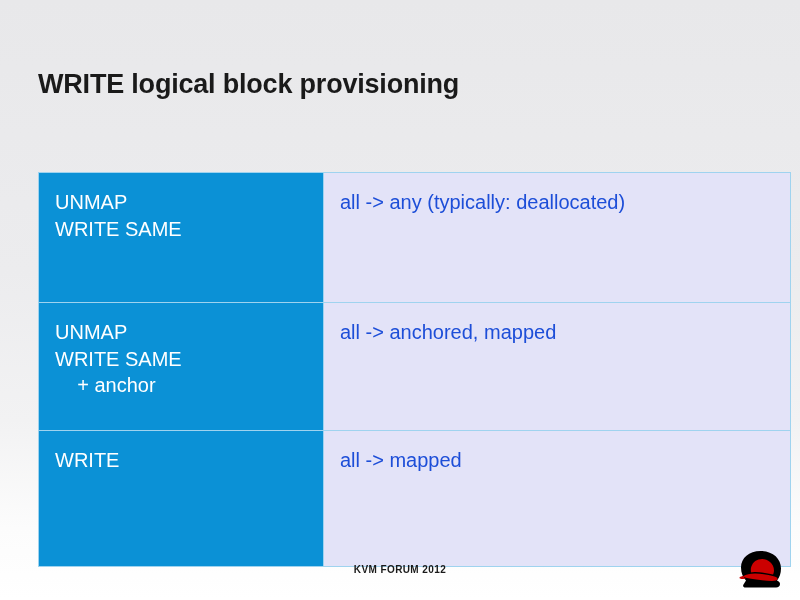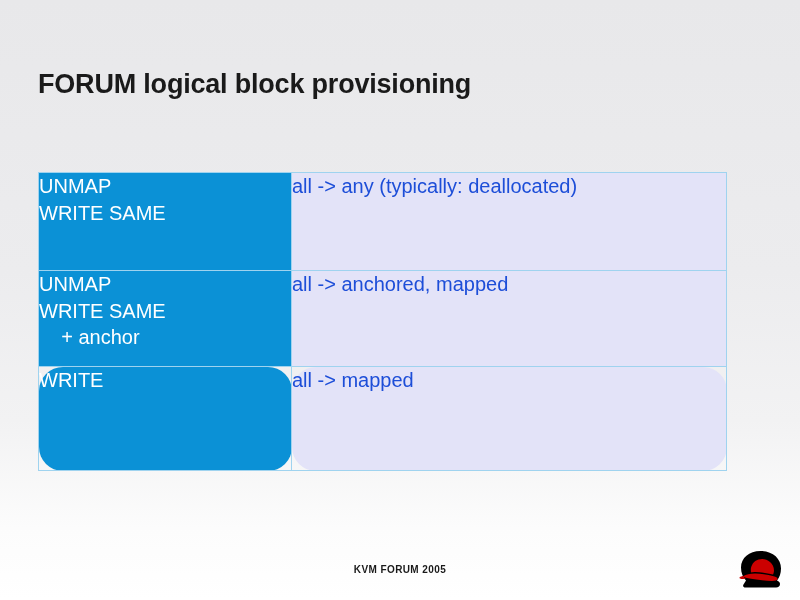--- a/index.html
+++ b/index.html
@@ -42,21 +42,21 @@
     top: 172px;
     width: 688px;
     border-collapse: collapse;
     table-layout: fixed;
   }
   #prov-table tr {
     
   }
   #prov-table td {
     vertical-align: top;
-    padding: 0;
+    padding: 16px;
     border: 1px solid #9fd3ef;
   }
   .cmd-cell {
     width: 252px;
     background: #0b91d6;
     color: #ffffff;
     padding: 10px 0 10px 12px;
     font-size: 20px;
     line-height: 1.33;
     white-space: pre;
@@ -65,21 +65,21 @@
     width: 434px;
     background: #e3e3f8;
     color: #1d4ed8;
     padding: 10px 0 10px 10px;
     font-size: 20px;
     line-height: 1.33;
     white-space: pre;
   }
   .row-1 .cmd-cell, .row-1 .desc-cell { height: 97px; }
   .row-2 .cmd-cell, .row-2 .desc-cell { height: 95px; }
-  .row-3 .cmd-cell, .row-3 .desc-cell { height: 103px; border-radius: 24px; }
+  .row-3 .cmd-cell, .row-3 .desc-cell { height: 103px; }
 
   
   #footer-text {
     position: absolute;
     left: 0;
     top: 564px;
     width: 800px;
     text-align: center;
     font-size: 10px;
     font-weight: bold;
@@ -94,21 +94,21 @@
     top: 549px;
     width: 56px;
     height: 44px;
   }
 </style>
 </head>
 <body>
 
 <div id="slide">
 
-  <h1 id="slide-title">FORUM logical block provisioning</h1>
+  <h1 id="slide-title">WRITE logical block provisioning</h1>
 
   <table id="prov-table">
     <tbody>
       <tr class="row-1">
         <td class="cmd-cell">UNMAP
 WRITE SAME</td>
         <td class="desc-cell">all -&gt; any (typically: deallocated)</td>
       </tr>
       <tr class="row-2">
         <td class="cmd-cell">UNMAP
@@ -116,21 +116,21 @@
     + anchor</td>
         <td class="desc-cell">all -&gt; anchored, mapped</td>
       </tr>
       <tr class="row-3">
         <td class="cmd-cell">WRITE</td>
         <td class="desc-cell">all -&gt; mapped</td>
       </tr>
     </tbody>
   </table>
 
-  <div id="footer-text">KVM FORUM 2005</div>
+  <div id="footer-text">KVM FORUM 2012</div>
 
   <div id="logo">
     <svg viewBox="0 0 56 44" width="56" height="44" xmlns="http://www.w3.org/2000/svg">
 
       <path d="M27.5 2 C16 2 8 9 8 18.5 C8 24 10 28.5 13 31.5 L10.5 35.5 C9.5 37 10.5 38.5 12.5 38.5 L43 38.5 C45.5 38.5 47 37 47 35 C47 33.5 46 32.5 44 31.5 C46.5 28.5 48 24.5 48 19.5 C48 9.5 39.5 2 27.5 2 Z" fill="#000000"></path>
 
       <path d="M18 23.5 C17 18 20 12 25.5 10.5 C30 9.2 34 10.5 37 13 C39.5 15 41 18 41 21.5 C41 23 40.5 24.5 40 25.5 C35 24.5 28 23 22.5 23 C20.5 23 19 23.2 18 23.5 Z" fill="#cc0000"></path>
 
       <path d="M10.5 27 C13 25.5 17 24.5 22 24.5 C29 24.5 36 26 41.5 27.5 C43.5 28 44.5 28.8 44.5 29.8 C44.5 31.2 42.5 32 39 32 C32 32 23 30.5 16.5 29.5 C12.5 28.9 10.5 28 10.5 27 Z" fill="#cc0000"></path>
 

